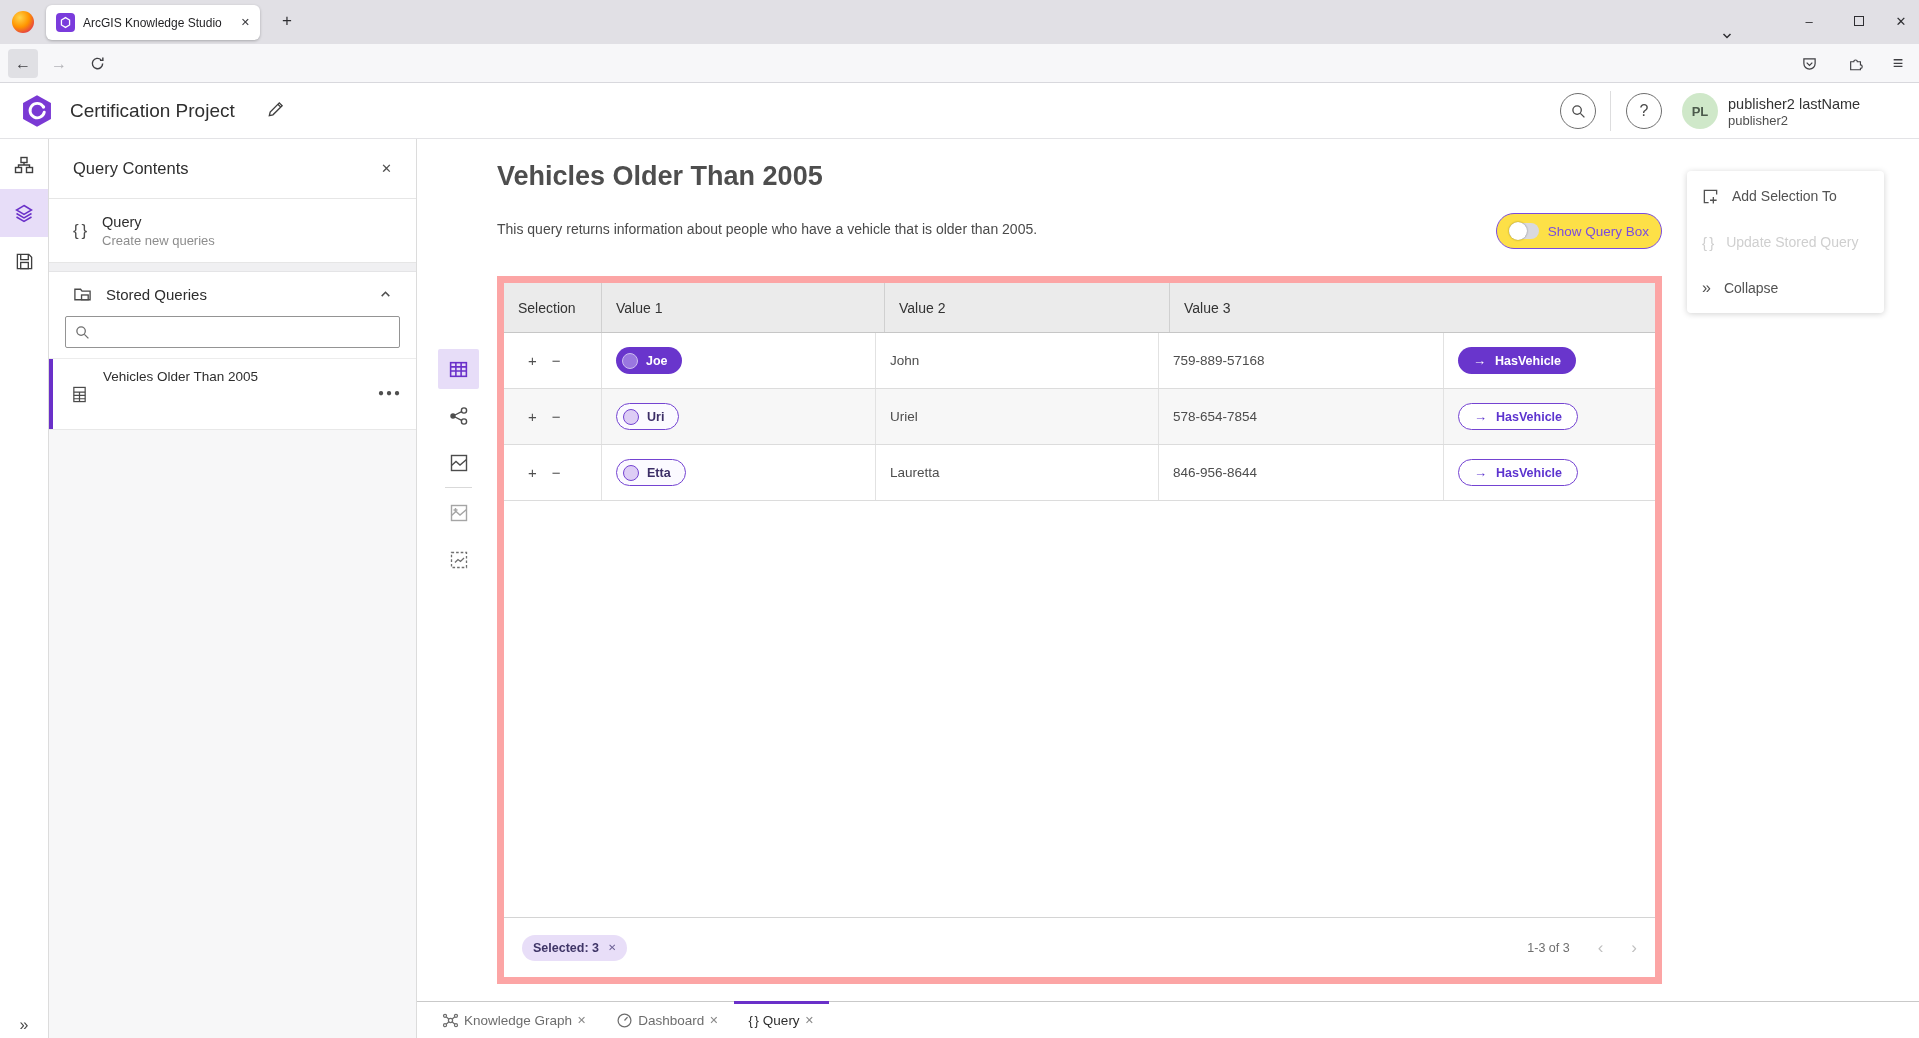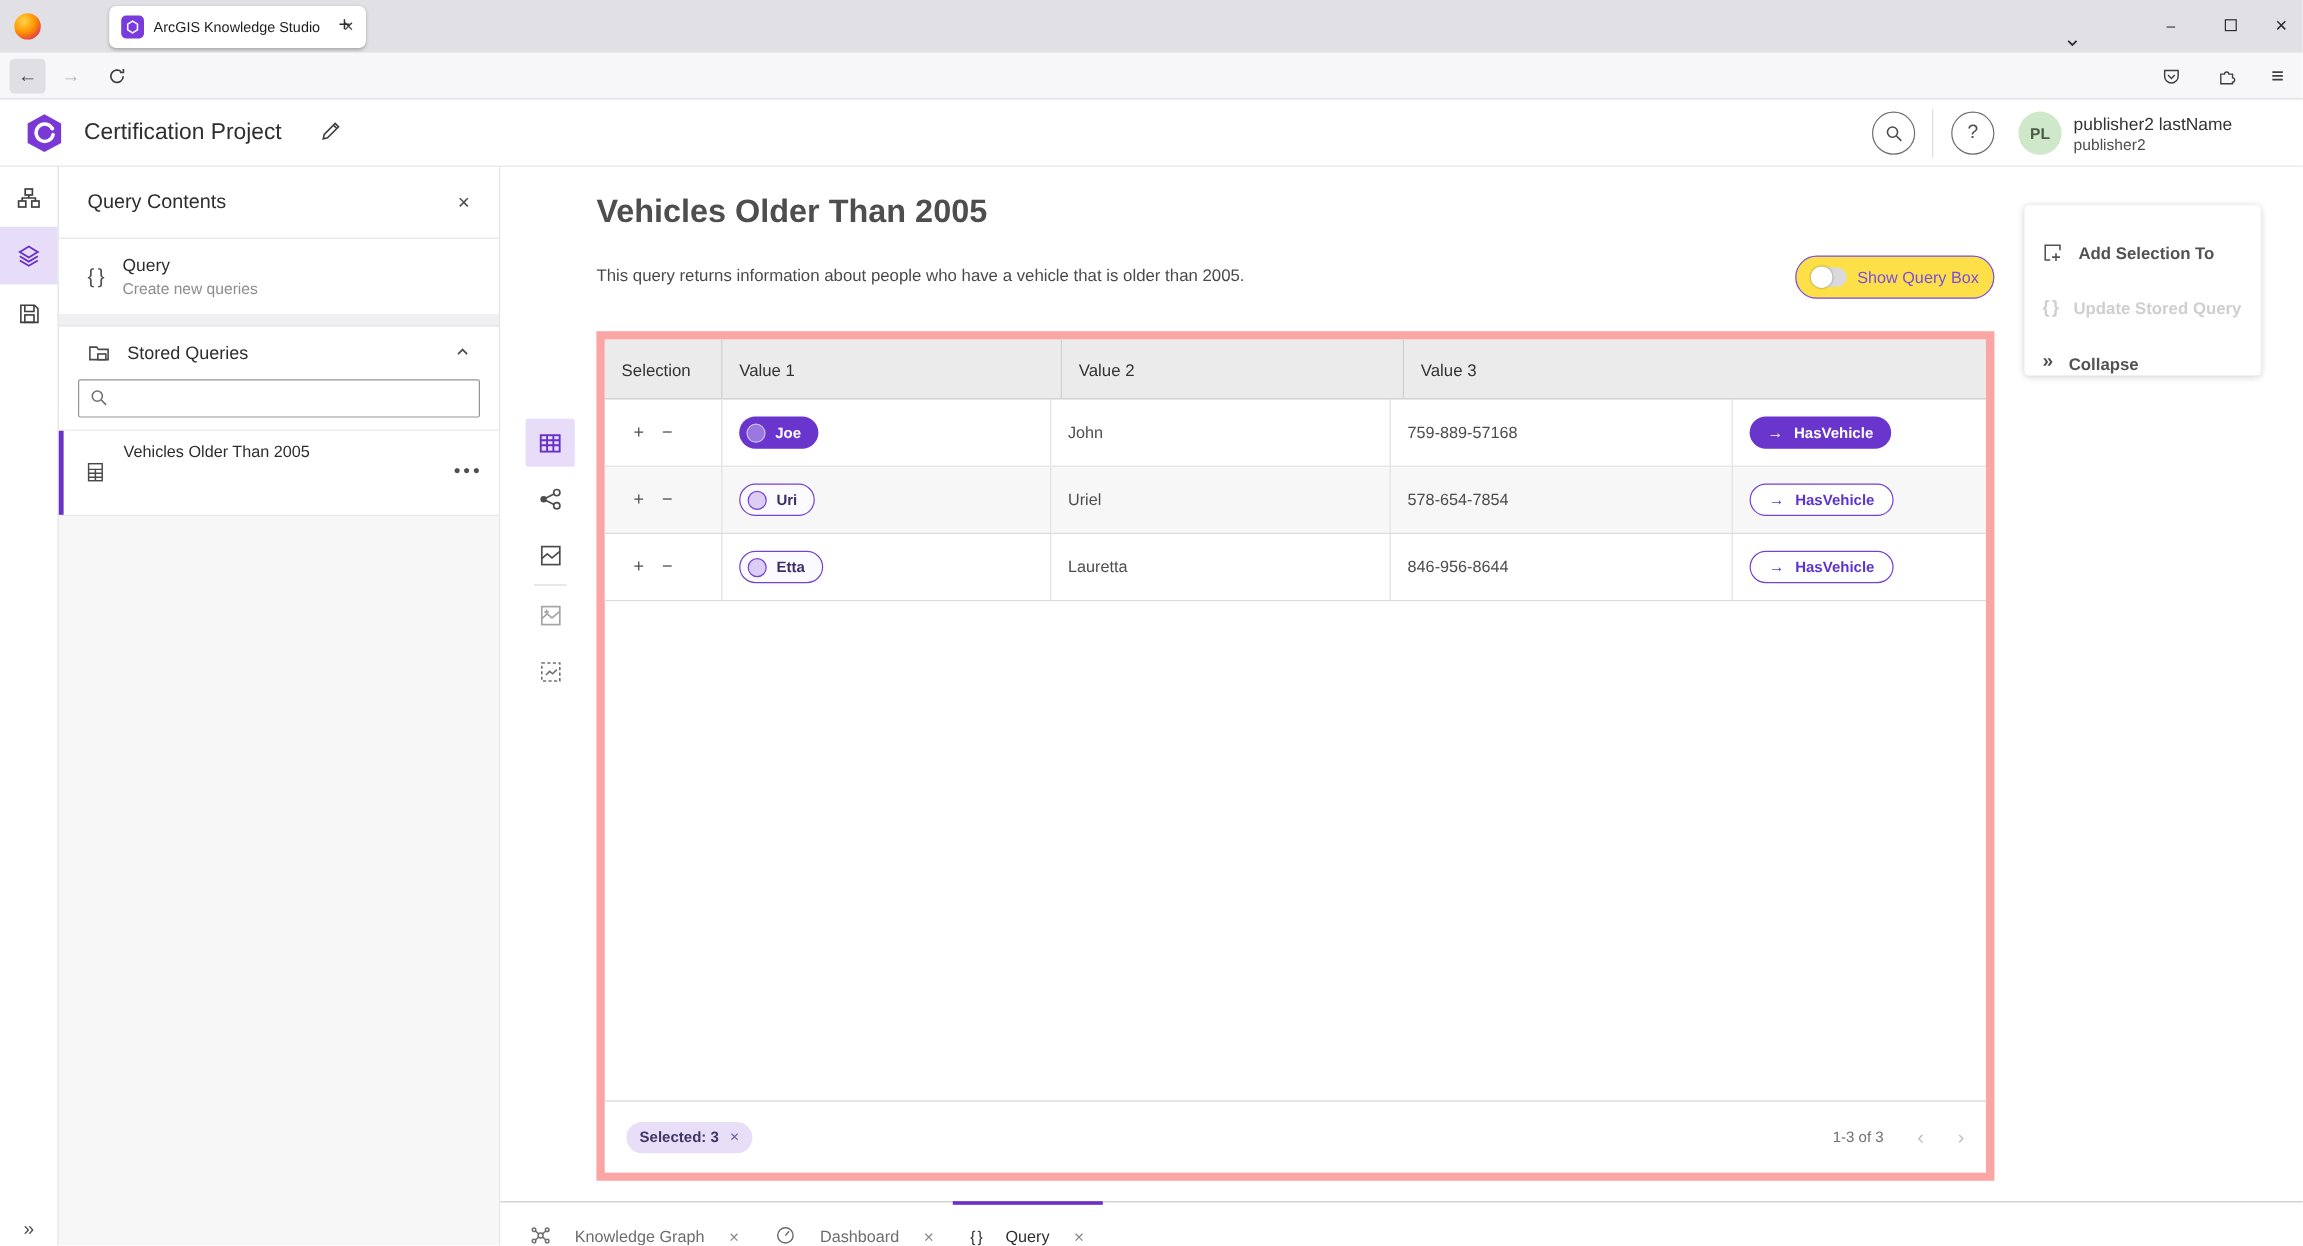--- a/index.html
+++ b/index.html
@@ -6,21 +6,21 @@
   * { box-sizing: border-box; margin: 0; padding: 0; }
   body { font-family: "Liberation Sans", sans-serif; background: #fff; }
   #screen { position: relative; width: 1919px; height: 1038px; background: #fff; overflow: hidden; }
   .ic { display: inline-block; vertical-align: middle; flex: 0 0 auto; }
 
   
   .tabbar { position: absolute; top: 0; left: 0; right: 0; height: 44px; background: #e1e0e5; }
   .ff-logo { position: absolute; left: 12px; top: 11px; width: 22px; height: 22px; border-radius: 50%;
              background: radial-gradient(circle at 35% 30%, #ffd54a 0%, #ff9500 45%, #e8483d 75%, #c93a82 100%); }
   .btab { position: absolute; left: 46px; top: 5px; width: 214px; height: 35px; background: #fff; border-radius: 6px;
-          box-shadow: 0 1px 3px rgba(0,0,0,.25); display: flex; align-items: center; padding: 0 10px; gap: 8px; margin-left: 45px; }
+          box-shadow: 0 1px 3px rgba(0,0,0,.25); display: flex; align-items: center; padding: 0 10px; gap: 8px; }
   .favicon { width: 19px; height: 19px; border-radius: 4px; background: #7a3bdc; display: flex; align-items: center; justify-content: center; }
   .btab-title { font-size: 12px; color: #1f1f22; white-space: nowrap; overflow: hidden; }
   .btab-close { margin-left: auto; font-size: 11px; color: #3a3a3e; cursor: default; }
   .newtab-btn { position: absolute; left: 282px; top: 11px; font-size: 17px; color: #2e2e32; }
   .win-btn { position: absolute; top: 0; width: 42px; height: 42px; display: flex; align-items: center; justify-content: center;
              color: #2e2e32; font-size: 13px; }
   .tabs-chevron { position: absolute; left: 1712px; top: 15px; }
   .max-glyph { width: 10px; height: 10px; border: 1.2px solid #2e2e32; }
 
   
@@ -137,29 +137,29 @@
               padding: 0 11px; }
   .sel-chip .lbl { font-size: 12.5px; font-weight: 600; color: #3f3567; }
   .sel-chip .x { font-size: 10px; color: #6b5f95; }
   .pager { margin-left: auto; display: flex; align-items: center; gap: 28px; }
   .pager .range { font-size: 12.5px; color: #6f6f6f; }
   .pg-btn { font-size: 17px; color: #c0c0c0; line-height: 1; }
 
   
   .ctxmenu { position: absolute; left: 1687px; top: 171px; width: 197px; background: #fff; border-radius: 4px;
              box-shadow: 0 1px 6px rgba(0,0,0,.18); padding: 2px 0; }
-  .ctx-item { height: 46px; display: flex; align-items: flex-end; gap: 13px; padding: 0 15px; font-size: 14px; color: #525252; font-weight: bold; }
+  .ctx-item { height: 46px; display: flex; align-items: center; gap: 13px; padding: 0 15px; font-size: 14px; color: #525252; }
   .ctx-item.disabled { color: #cfcfcf; }
   .ctx-item .brace-glyph { font-size: 15px; color: inherit; }
   .ctx-item .dblchev { font-size: 16px; color: inherit; }
 
   
   .bottombar { position: absolute; left: 417px; right: 0; bottom: 0; height: 37px; background: #fff; border-top: 1px solid #c9c9c9;
                display: flex; align-items: stretch; padding-left: 10px; }
-  .btab-item { position: relative; display: flex; align-items: flex-end; gap: 20px; padding: 0 15px; font-size: 13.5px; color: #6d6d6d; }
+  .btab-item { position: relative; display: flex; align-items: center; gap: 5px; padding: 0 15px; font-size: 13.5px; color: #6d6d6d; }
   .btab-item .x { font-size: 11px; color: #8a8a8a; }
   .btab-item.active { color: #2e2e2e; }
   .btab-item.active::before { content: ""; position: absolute; left: 0; right: 0; top: -1px; height: 3px; background: #6a30c9; }
   .btab-item .brace-glyph { font-size: 13px; color: inherit; letter-spacing: -1px; }
 </style>
 </head>
 <body>
 
 <div id="screen">
 

